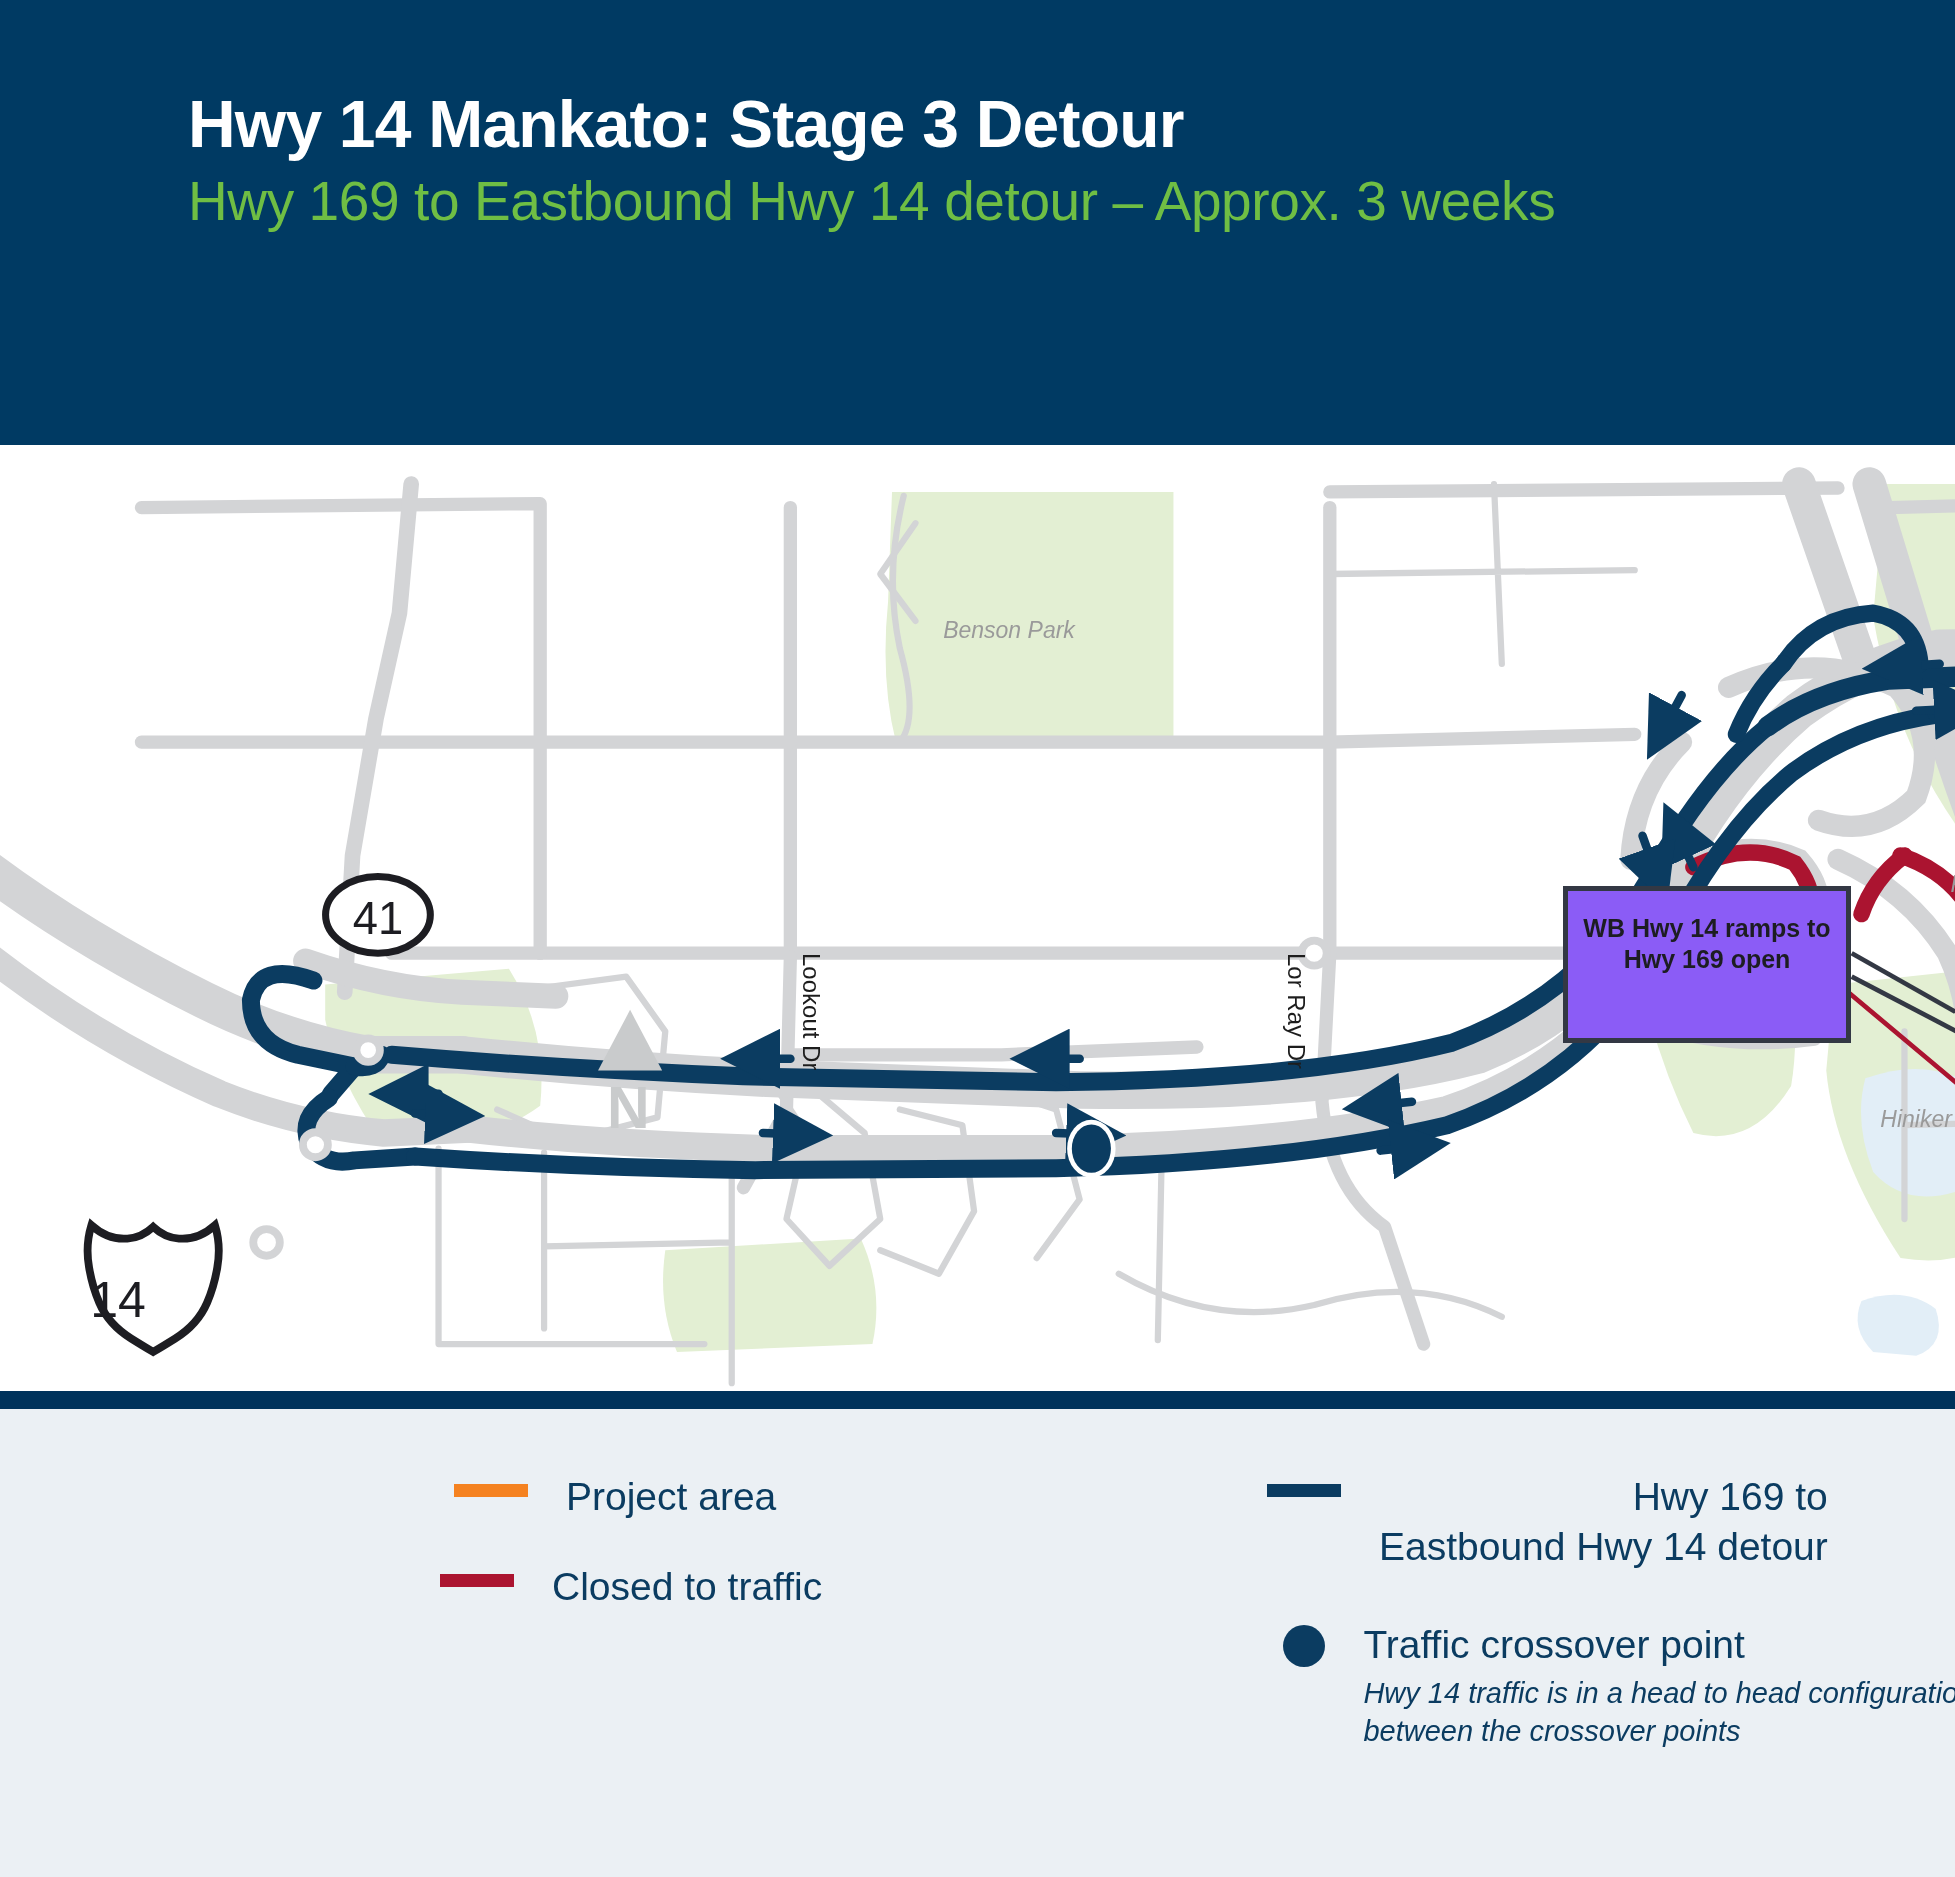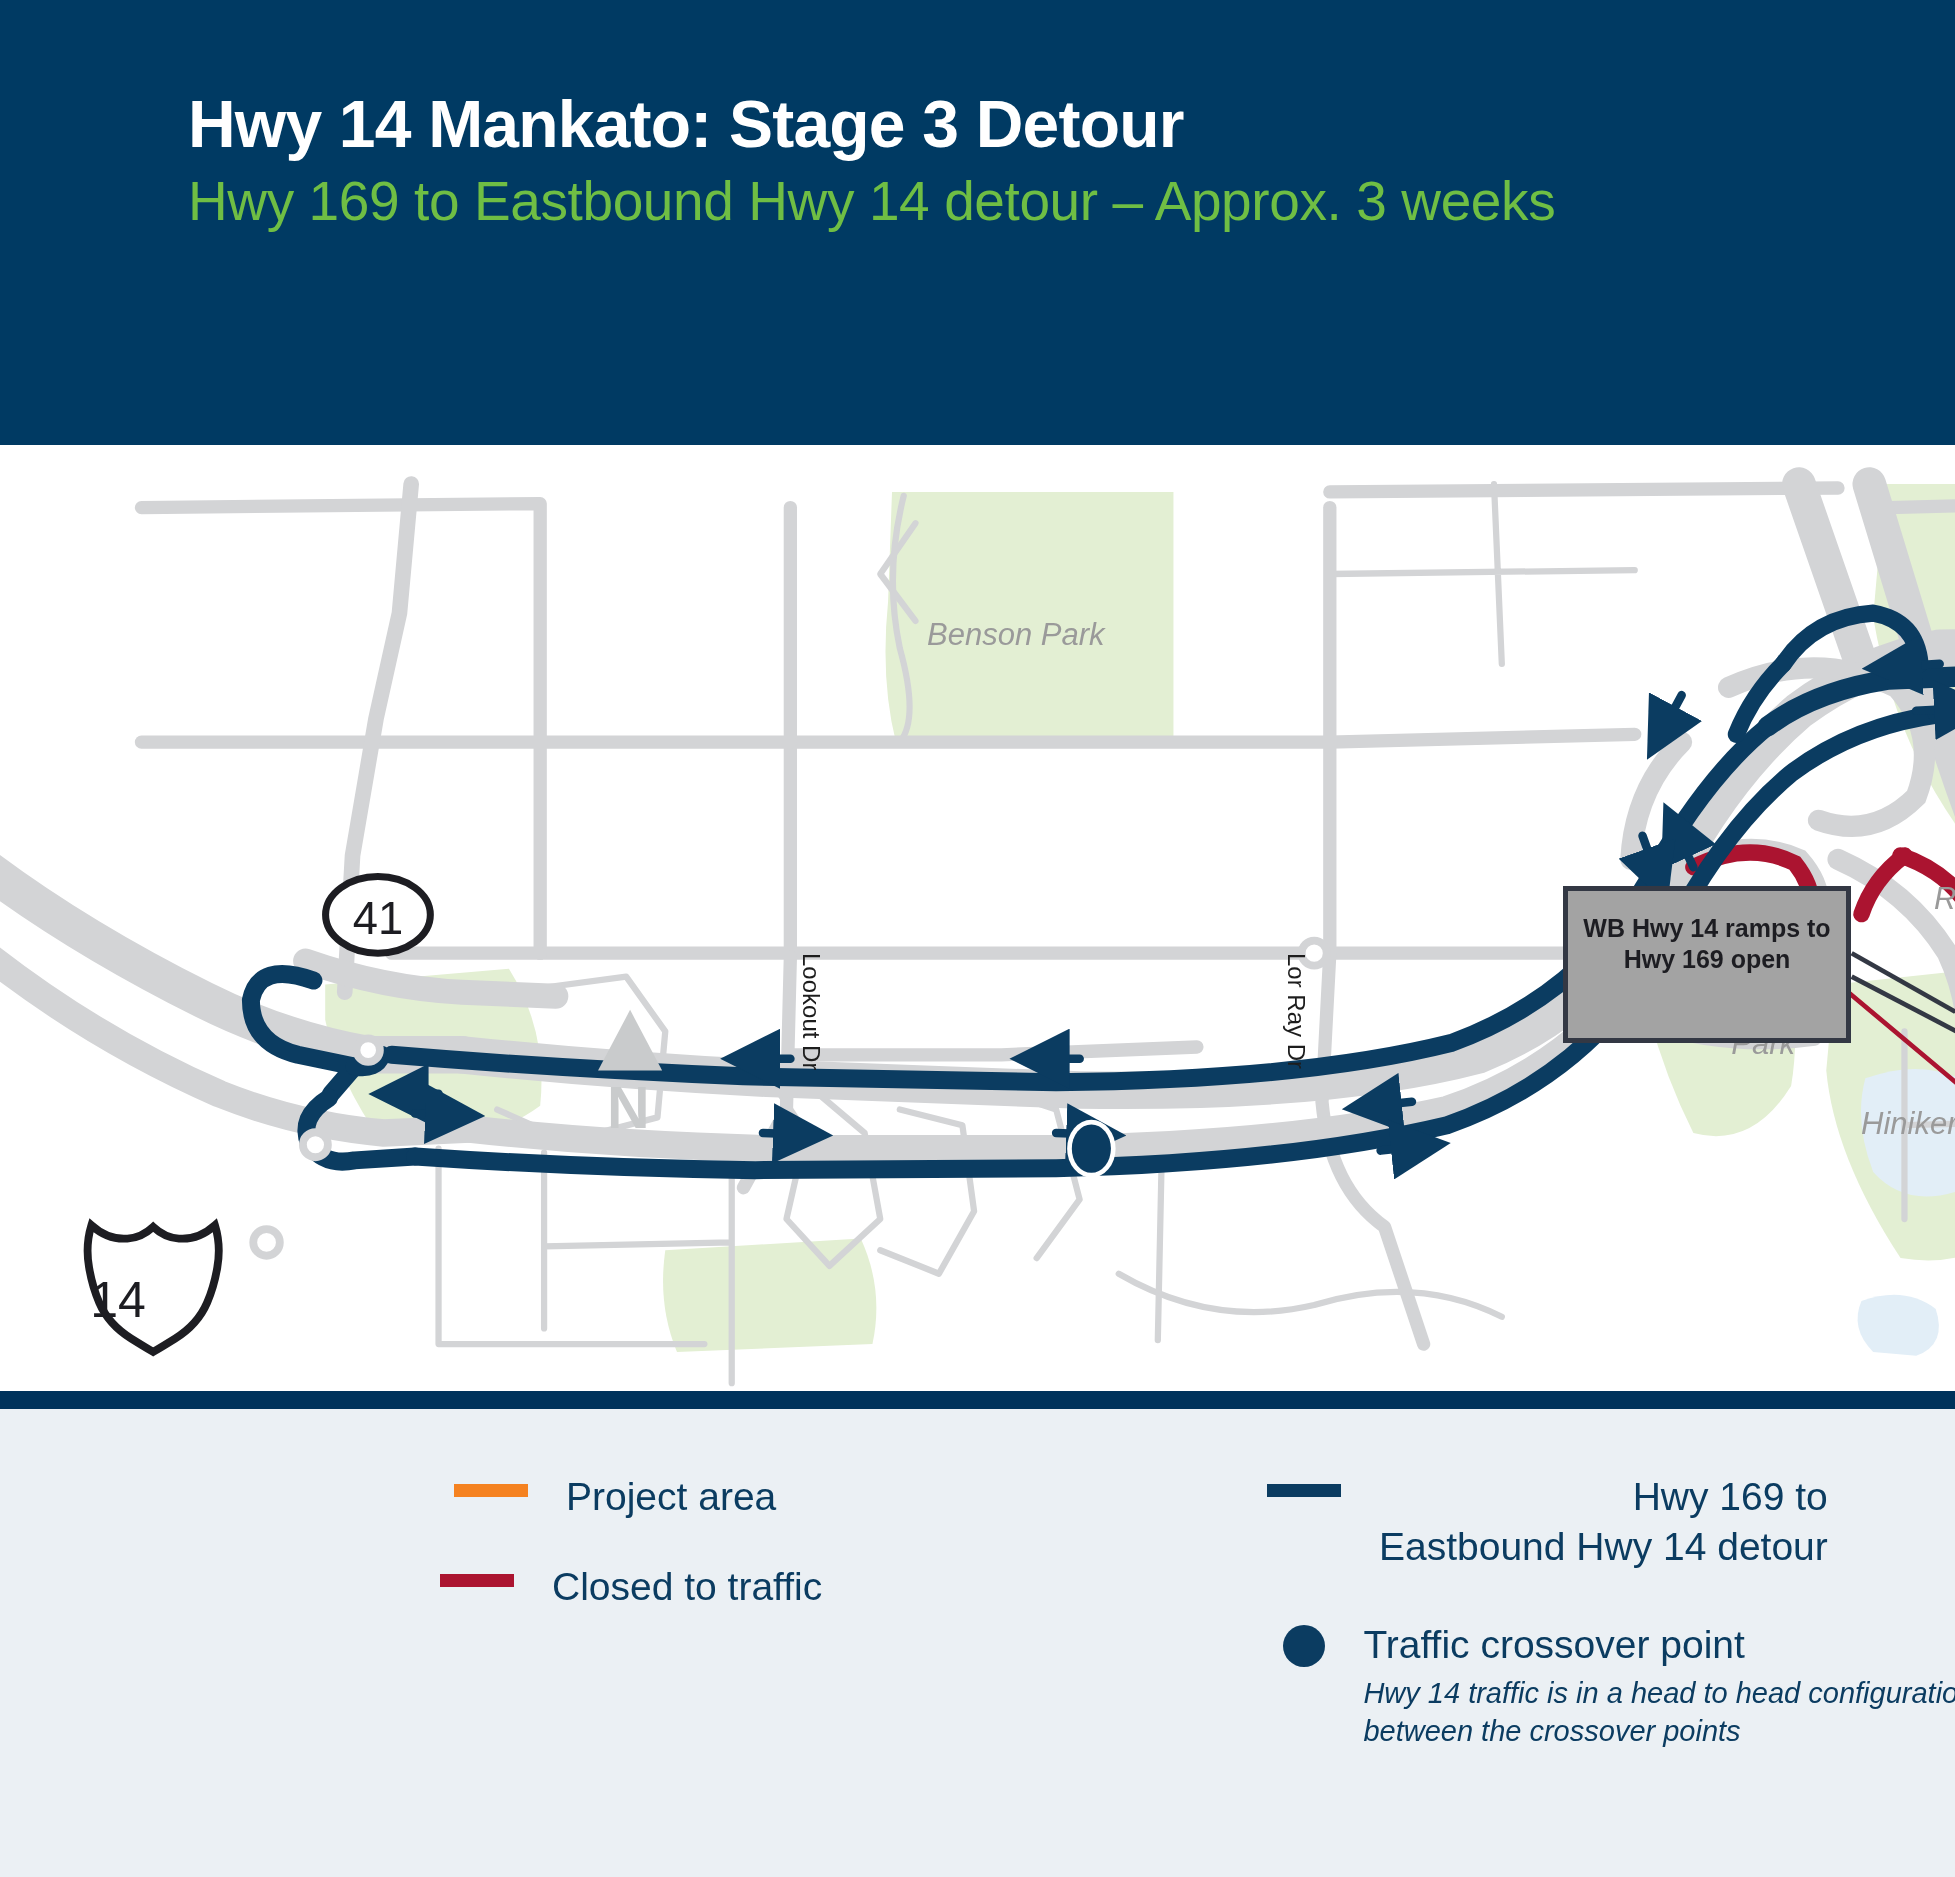--- a/index.html
+++ b/index.html
@@ -12,25 +12,25 @@
   #map-title{font-size:66px;font-weight:bold;color:#ffffff;letter-spacing:-0.8px;line-height:1.06;
              font-family:"Liberation Sans Narrow","Liberation Sans",sans-serif;}
   #map-subtitle{margin-top:13.3px;font-size:55px;color:#6FBE44;letter-spacing:-0.4px;line-height:1.05;
              font-family:"Liberation Sans Narrow","Liberation Sans",sans-serif;}
 
   
   #map{position:absolute;left:0;top:445px;width:2816px;height:946px;background:#ffffff;overflow:hidden;}
   #map svg{position:absolute;left:0;top:0;}
 
   .map-label{position:absolute;font-family:"Liberation Sans",sans-serif;white-space:nowrap;}
-  .park-label{color:#9A9A9A;font-style:italic;font-size:31px;line-height:1.18;text-align:right;}
+  .park-label{color:#9A9A9A;font-style:italic;font-size:23px;line-height:1.18;text-align:center;}
   .street-label{color:#1d1d1d;font-size:24px;}
   .north-letter{color:#C9CBCC;font-size:59px;font-weight:bold;line-height:1;}
 
-  .callout{position:absolute;background:#a3a3a3;text-align:center;
+  .callout{position:absolute;background:#8b5cf6;text-align:center;
            font-family:"Liberation Sans Narrow","Liberation Sans",sans-serif;
            font-weight:bold;color:#1d1d22;line-height:1.22;}
   #callout-open{left:1563px;top:441px;width:288px;height:157px;border:5.5px solid #333844;
                 font-size:25px;padding-top:22px;box-sizing:border-box;}
 
   
   #legend-divider{position:absolute;left:0;top:1391px;width:2816px;height:18px;background:#00325B;}
   #legend{position:absolute;left:0;top:1409px;width:2816px;height:468px;background:#EBF0F4;}
   .legend-item{position:absolute;display:flex;align-items:flex-start;}
   .swatch-line{width:74px;height:13.3px;flex:0 0 auto;margin-top:11.7px;}

